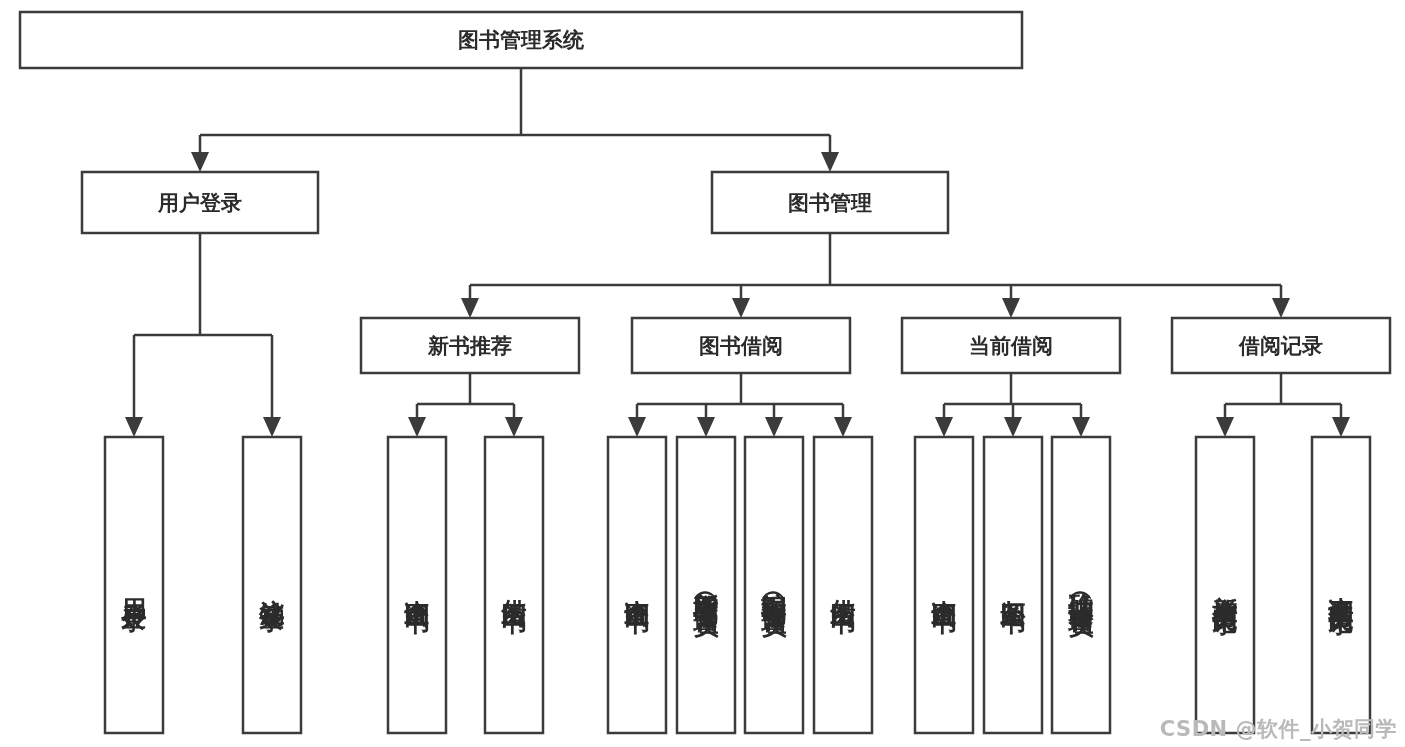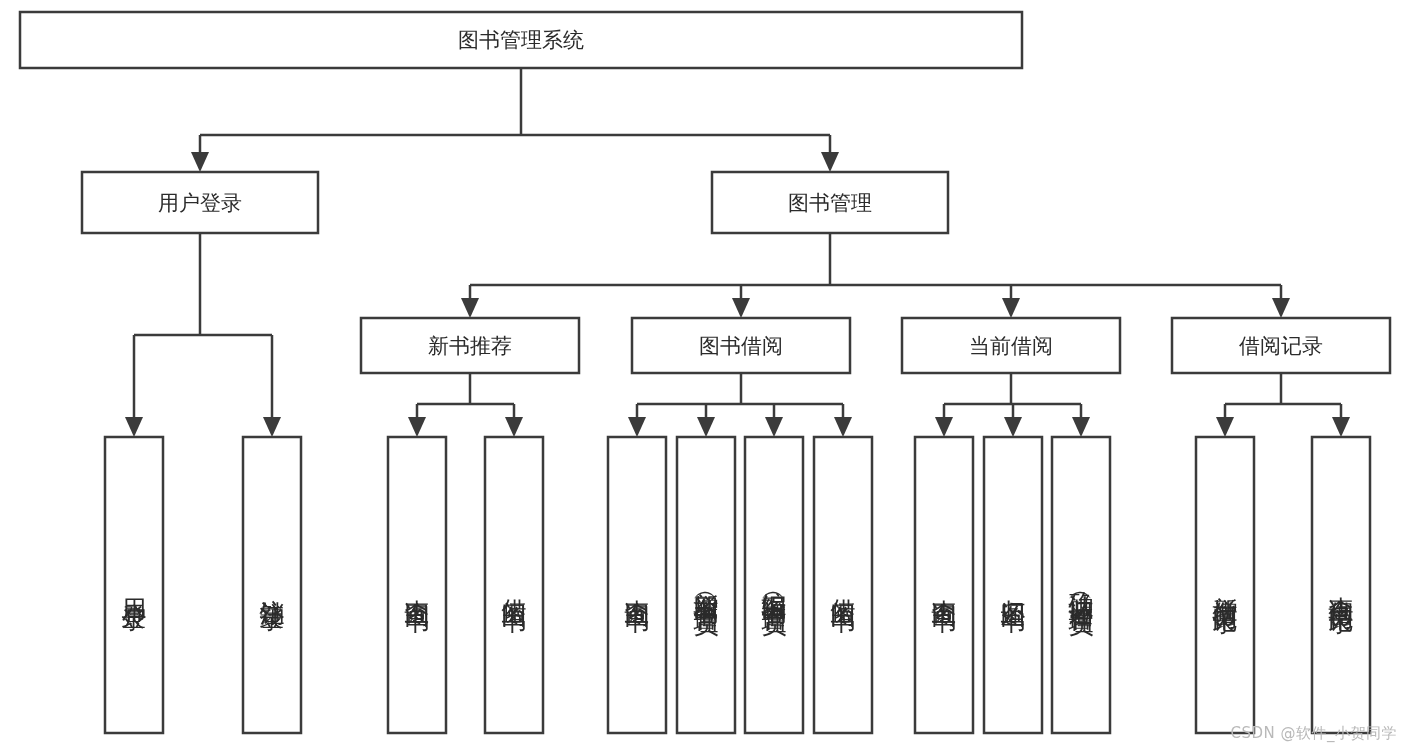--- a/index.html
+++ b/index.html
@@ -10,20 +10,21 @@
   }
   body {
     font-family: "DejaVu Sans", "Liberation Sans", sans-serif;
   }
   #diagram-root {
     position: relative;
     width: 1405px;
     height: 747px;
     background: #ffffff;
     overflow: hidden;
+    font-weight: bold;
   }
   svg.diagram-canvas {
     position: absolute;
     left: 0;
     top: 0;
     width: 1405px;
     height: 747px;
     display: block;
   }
   .node-box {
@@ -63,21 +64,21 @@
     justify-content: center;
     text-align: center;
     pointer-events: none;
     user-select: none;
   }
   .watermark {
     position: absolute;
     right: 8px;
     bottom: 4px;
     font-family: "DejaVu Sans", "Liberation Sans", sans-serif;
-    font-size: 15px;
+    font-size: 21px;
     color: #b9b9b9;
     letter-spacing: 0.5px;
     white-space: nowrap;
   }
 </style>
 </head>
 <body>
 
 <div id="diagram-root">
   <svg class="diagram-canvas" viewBox="0 0 1405 747">

